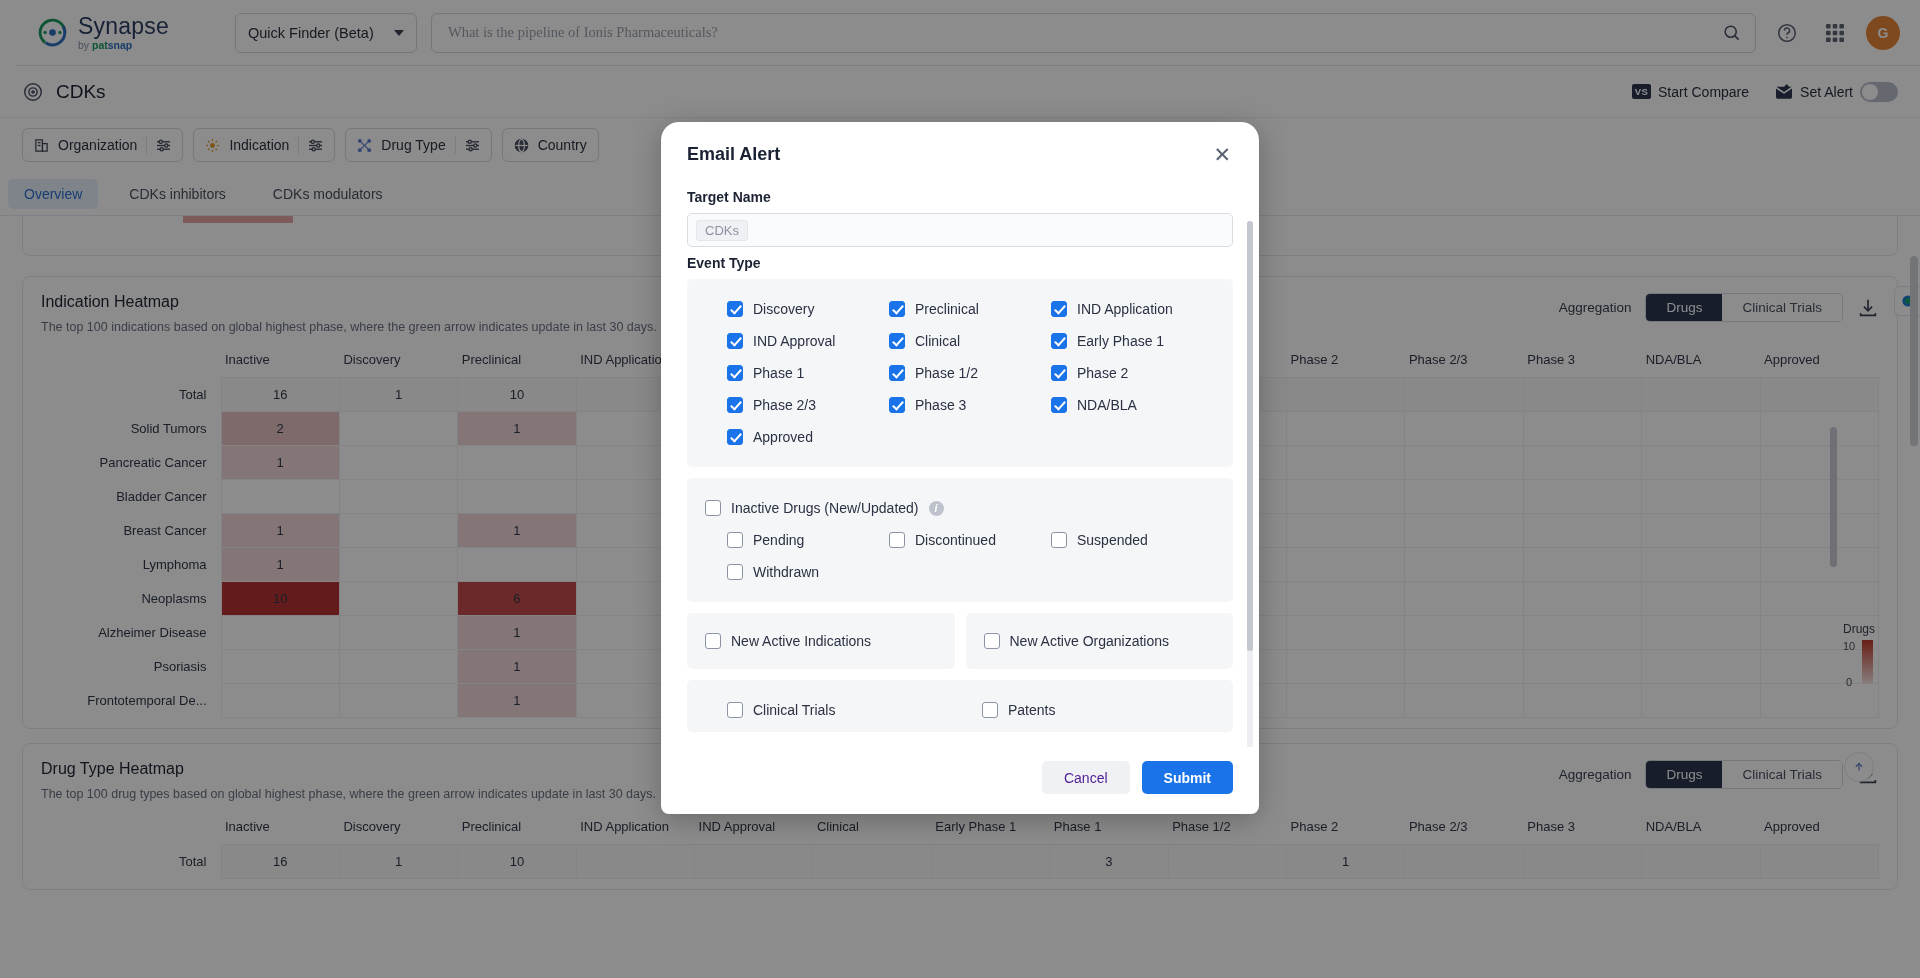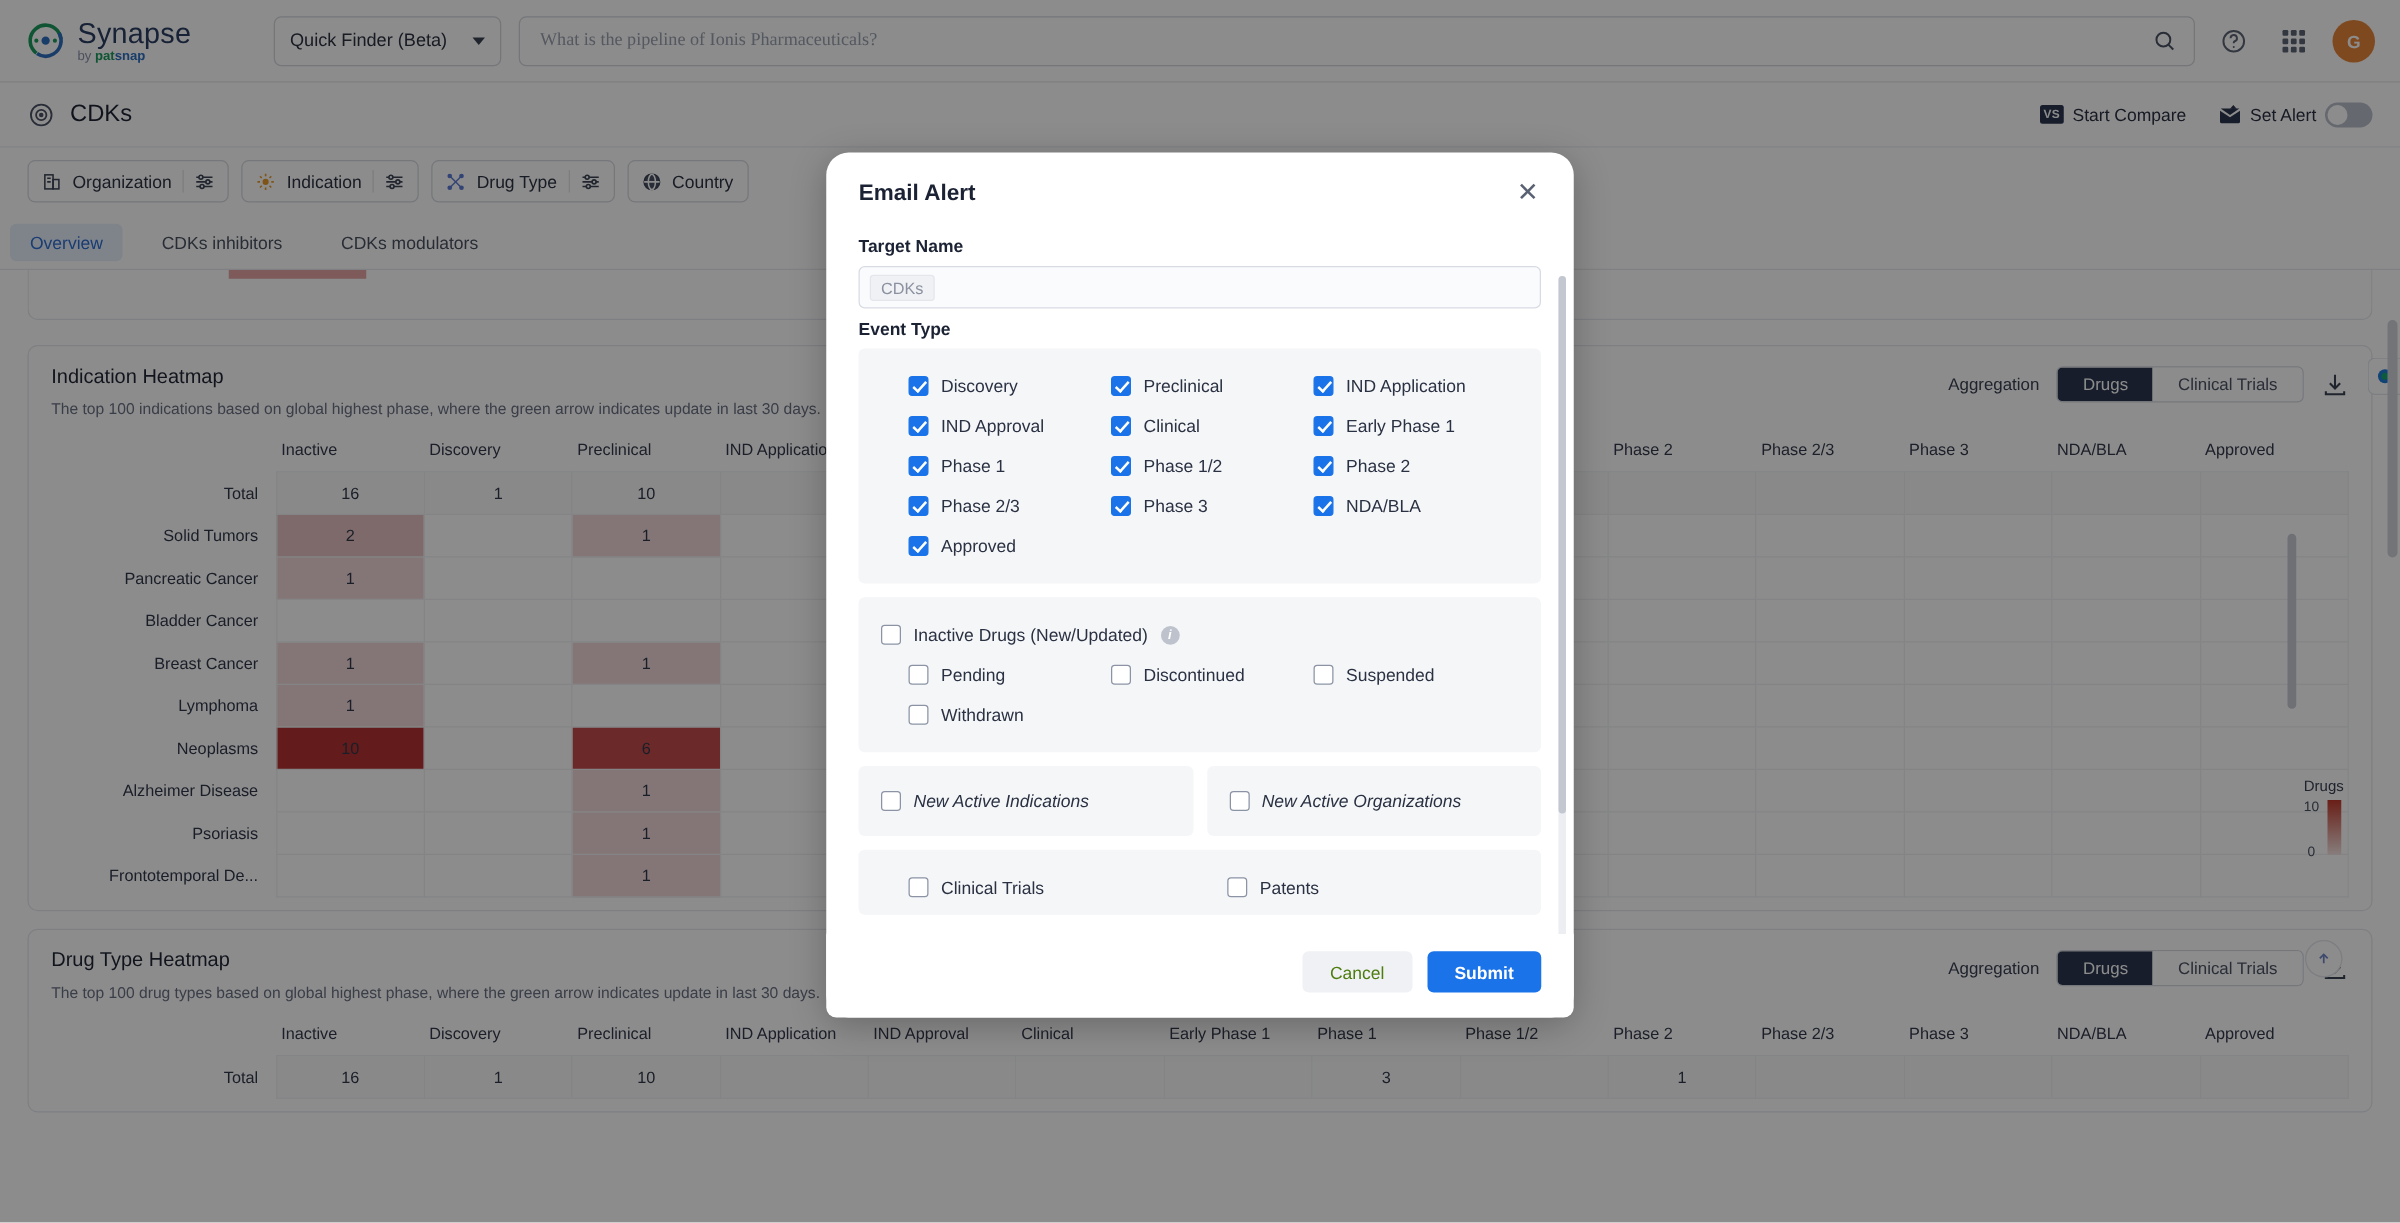--- a/index.html
+++ b/index.html
@@ -13,20 +13,21 @@
   #app { position: relative; width: 1920px; height: 978px; }
 
   
   .page { position: absolute; inset: 0; background: #fff; }
 
   
   .topbar {
     height: 66px; display: flex; align-items: center;
     padding: 0 20px; border-bottom: 1px solid #e8e8ec; background: #fff;
     gap: 14px;
+    margin-left: 16px;
   }
   .logo-wrap { display: flex; align-items: center; gap: 9px; width: 185px; }
   .logo-mark { width: 33px; height: 33px; flex: 0 0 33px; }
   .logo-text { line-height: 1; }
   .logo-name { font-size: 23px; color: #2c3e63; letter-spacing: .2px; }
   .logo-sub { font-size: 10.5px; margin-top: 2px; color: #8892a8; }
   .logo-sub b { color: #1c9b5e; font-weight: 700; }
   .logo-sub i { color: #2f6fbf; font-style: normal; font-weight: 700; }
 
   .finder {
@@ -169,27 +170,27 @@
   .cb.checked { background: #1a73e8; border-color: #1a73e8; }
   .cb.checked:after {
     content:""; position:absolute; left: 4.5px; top: 1px; width: 4px; height: 9px;
     border: solid #fff; border-width: 0 2px 2px 0; transform: rotate(42deg);
   }
   .cb-label { font-size: 14px; color: #2a3142; white-space: nowrap; }
   .info-i { width:15px; height:15px; border-radius:50%; background:#bdc2cc; color:#fff;
             font-size:10.5px; font-weight:700; display:flex; align-items:center;
             justify-content:center; font-style:italic; }
   .split-group { display:flex; gap: 11px; margin-bottom: 11px; }
-  .split-group > .group { flex:1; margin-bottom: 0; padding: 12px 18px; font-style: italic; }
+  .split-group > .group { flex:1; margin-bottom: 0; padding: 12px 18px; }
 
   .modal-foot { padding: 14px 26px 20px; display:flex; justify-content:flex-end; gap: 12px;
                 background:#fff; border-radius: 0 0 8px 8px; }
   .btn { height: 33px; padding: 0 22px; border-radius: 5px; font-size: 14px;
          border: 0; cursor:pointer; font-family: inherit; }
-  .btn-cancel { background:#f0f1f4; color:#4d7c0f; }
+  .btn-cancel { background:#f0f1f4; color:#4c1d95; }
   .btn-submit { background:#1a73e8; color:#fff; font-weight: 600; }
 
   .modal-scroll-track { position:absolute; right: 6px; top: 52px; width: 6px;
                         height: 600px; background:#eceef2; border-radius:3px; }
   .modal-scroll-thumb { position:absolute; right: 6px; top: 52px; width: 6px;
                         height: 430px; background:#c3c7d0; border-radius:3px; }
 </style>
 </head>
 <body>
 

